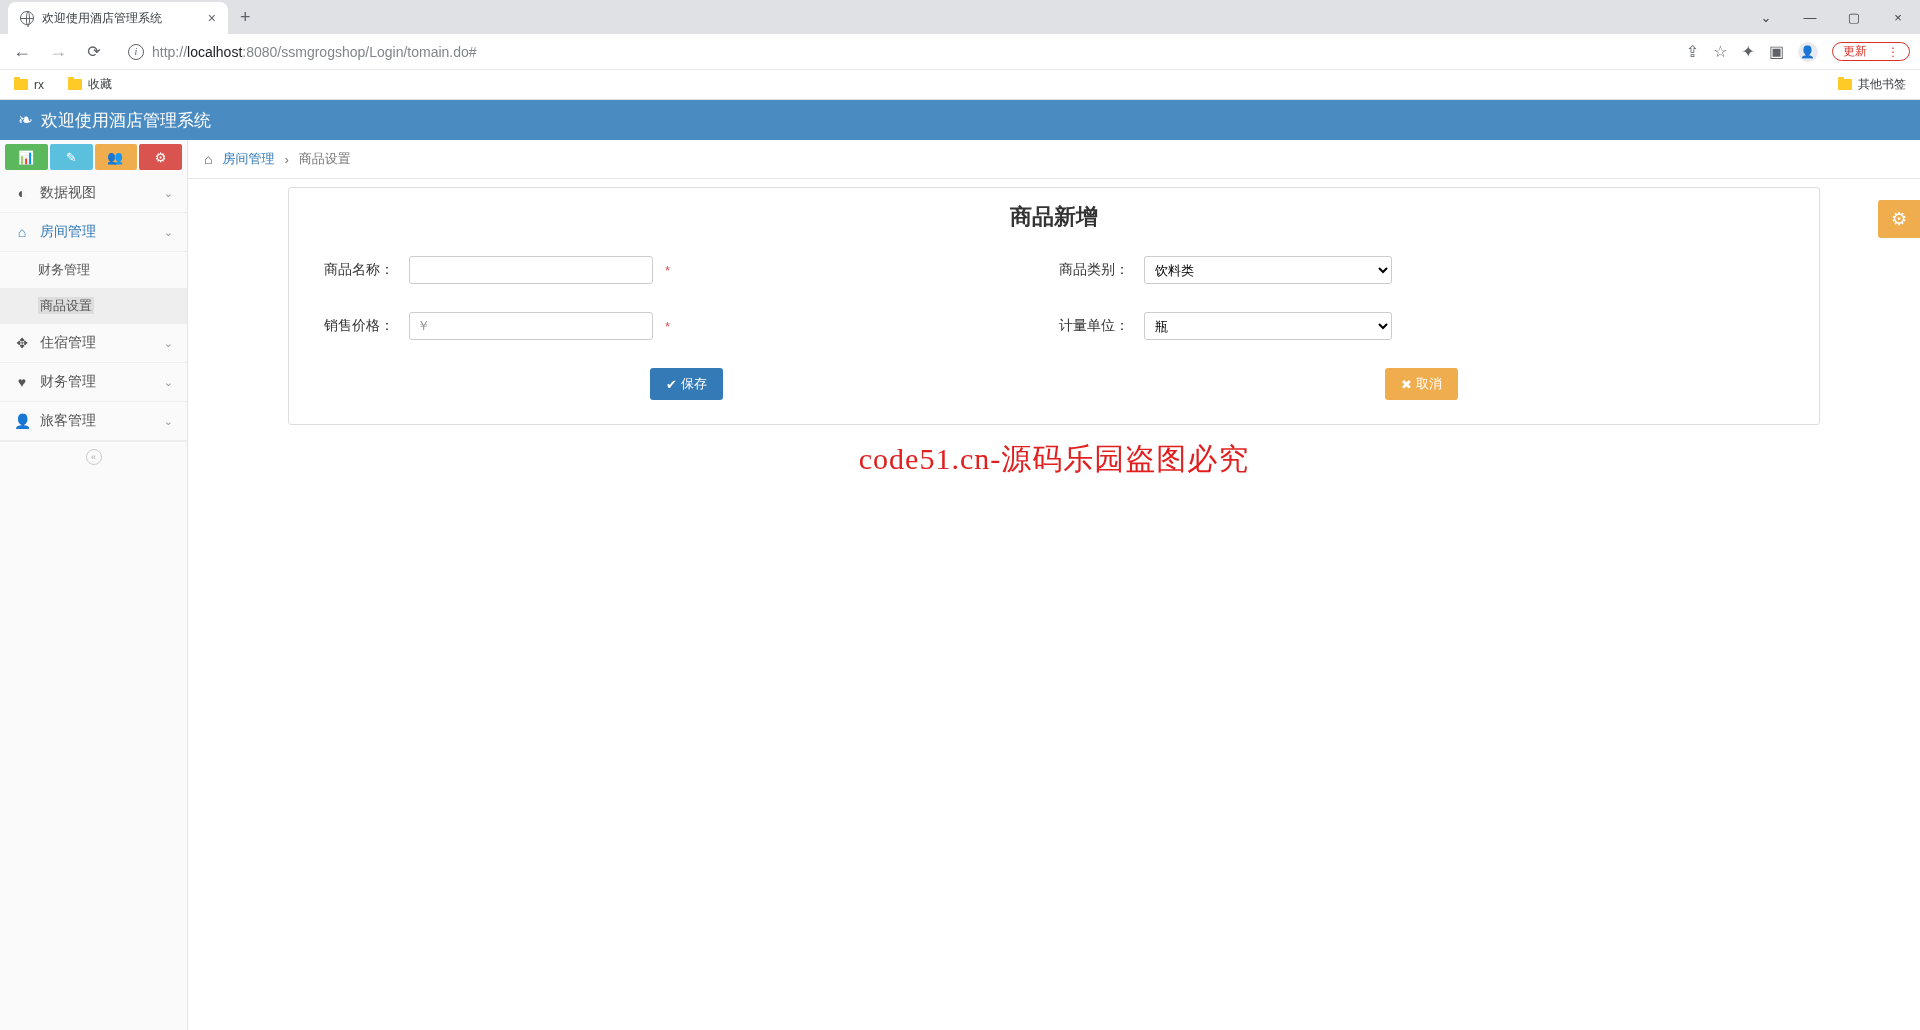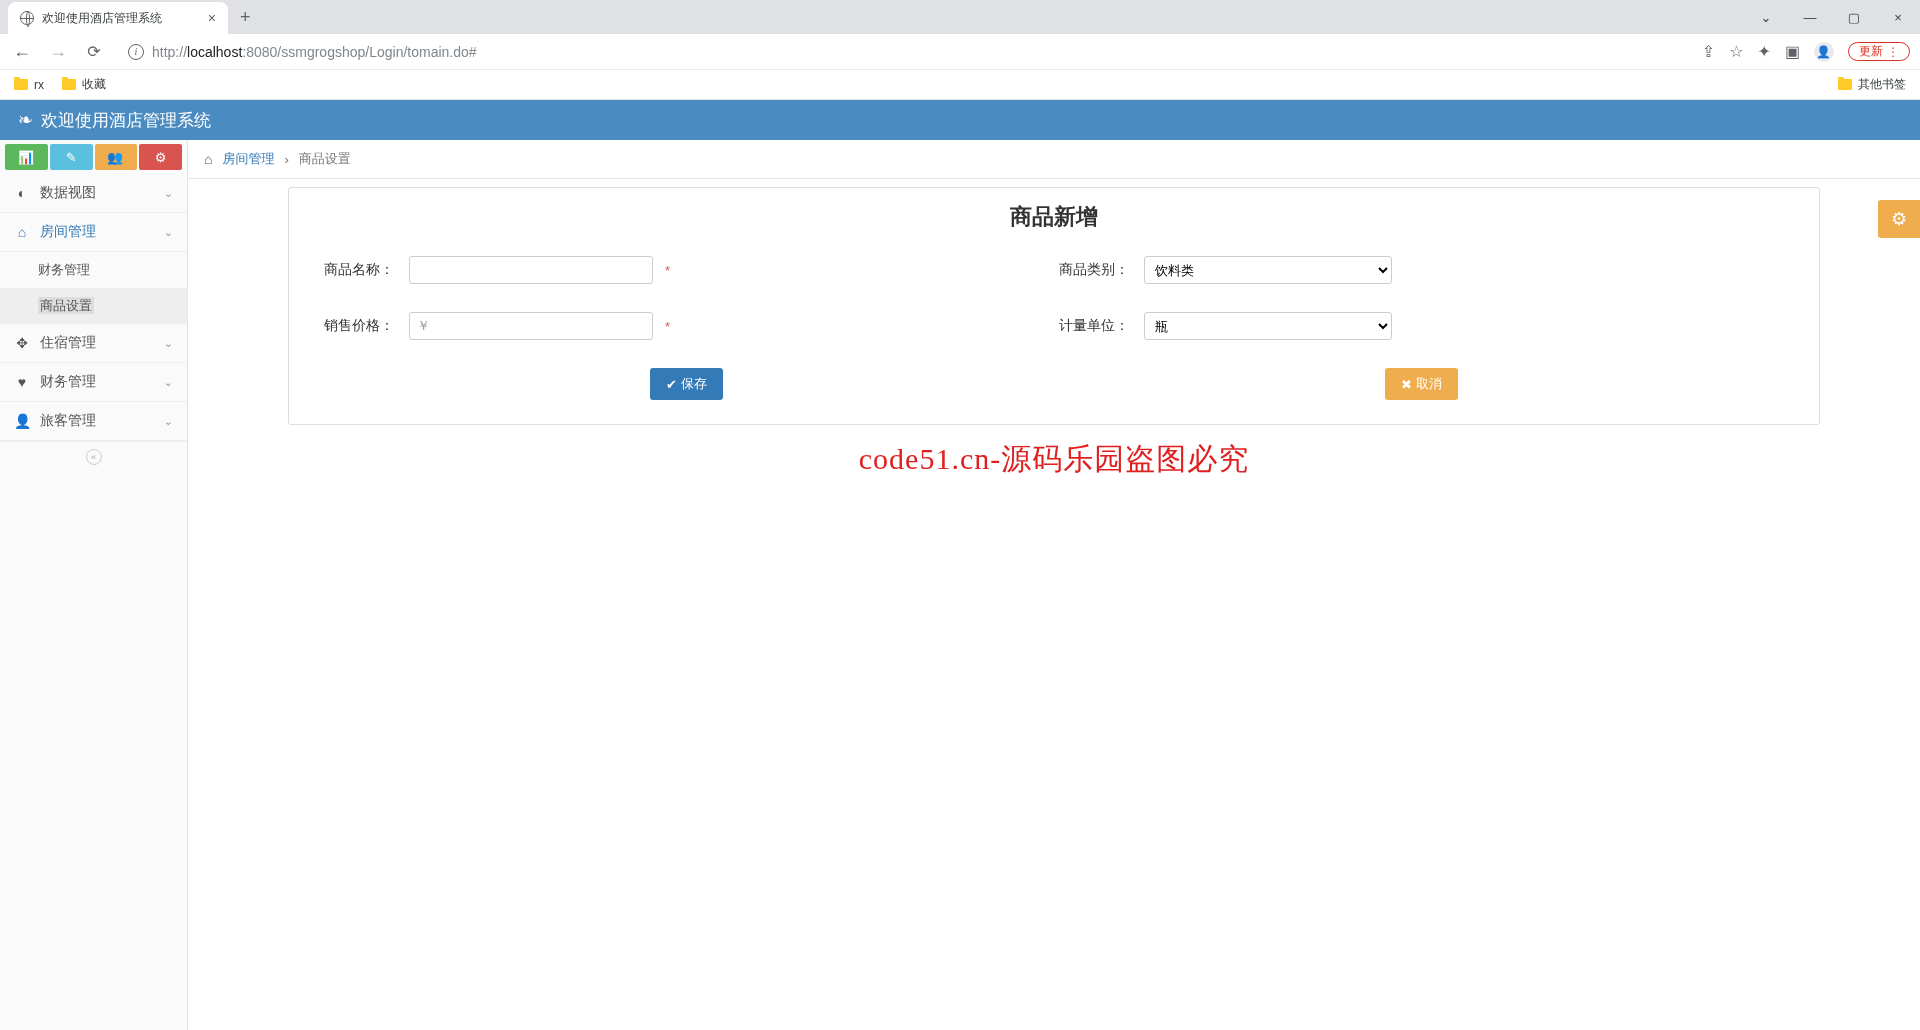--- a/index.html
+++ b/index.html
@@ -22,23 +22,23 @@
 .nav-arrow { color: #5f6368; font-size: 18px; cursor: pointer; width: 24px; text-align: center; }
 .nav-arrow.dim { color: #b0b0b0; }
 .reload { color: #5f6368; font-size: 16px; cursor: pointer; width: 24px; text-align: center; }
 .url-bar { flex: 1; display: flex; align-items: center; gap: 8px; padding-left: 10px; }
 .info-icon { width: 16px; height: 16px; border: 1.5px solid #5f6368; border-radius: 50%; display: flex; align-items: center; justify-content: center; font-size: 10px; color: #5f6368; font-family: serif; font-style: italic; }
 .url { font-size: 14px; color: #202124; }
 .url .gray { color: #80868b; text-align: center; }
 .right-icons { display: flex; align-items: center; gap: 14px; }
 .right-icons .ico { color: #5f6368; font-size: 16px; cursor: pointer; }
 .avatar-ico { width: 20px; height: 20px; border-radius: 50%; background: #e8eaed; display: flex; align-items: center; justify-content: center; font-size: 12px; }
-.update-btn { border: 1px solid #d93025; color: #d93025; border-radius: 14px; padding: 0 10px; font-size: 12px; display: flex; align-items: center; gap: 4px; cursor: pointer; }
-
-.bookmark-bar { background: #fff; height: 30px; display: flex; align-items: center; padding: 0 14px; gap: 18px; border-bottom: 1px solid #e0e0e0; font-size: 12px; }
+.update-btn { border: 1px solid #d93025; color: #d93025; border-radius: 14px; padding: 0 10px; font-size: 12px; display: flex; align-items: center; gap: 20px; cursor: pointer; }
+
+.bookmark-bar { background: #fff; height: 30px; display: flex; align-items: center; padding: 0 14px; gap: 24px; border-bottom: 1px solid #e0e0e0; font-size: 12px; }
 .bm-item { display: flex; align-items: center; gap: 6px; color: #3c4043; cursor: pointer; }
 .bm-folder { width: 14px; height: 11px; background: #ffca28; border-radius: 1px; position: relative; }
 .bm-folder::before { content: ""; position: absolute; top: -2px; left: 0; width: 6px; height: 2px; background: #ffca28; border-radius: 1px 1px 0 0; }
 .bm-right { margin-left: auto; }
 
 
 .app-header { background: #4a8bc2; height: 40px; display: flex; align-items: center; padding: 0 18px; color: #fff; font-size: 17px; gap: 8px; }
 .leaf-icon { font-size: 18px; }
 
 

